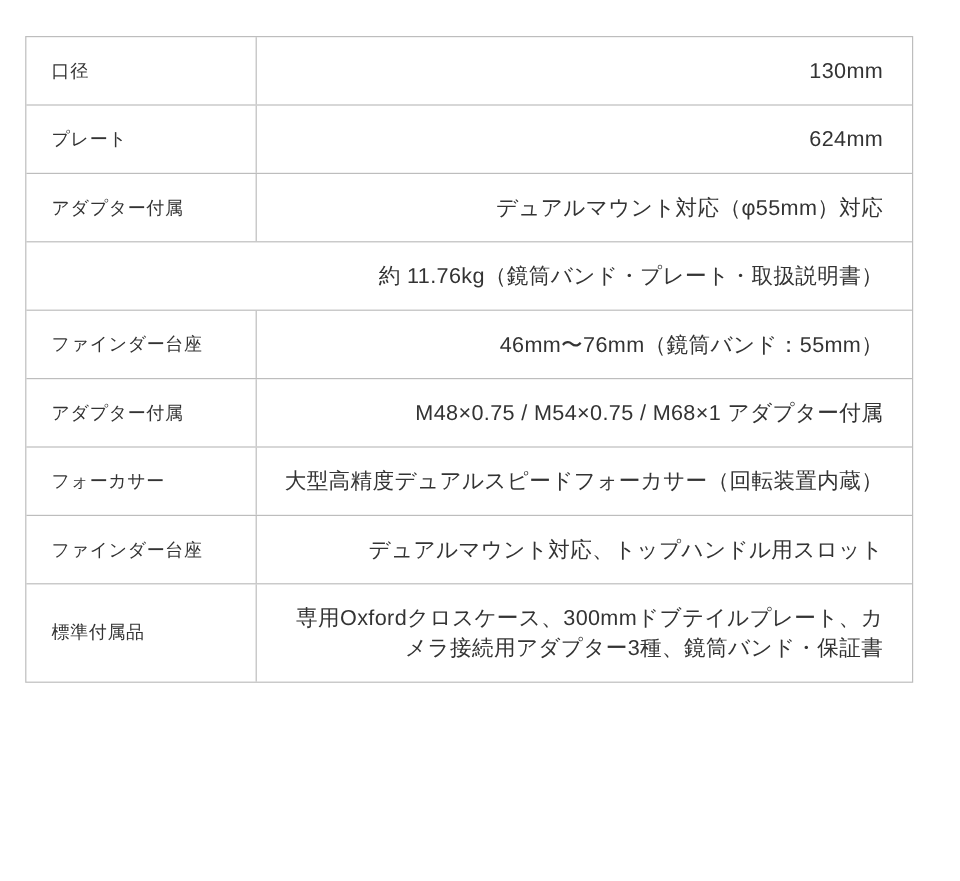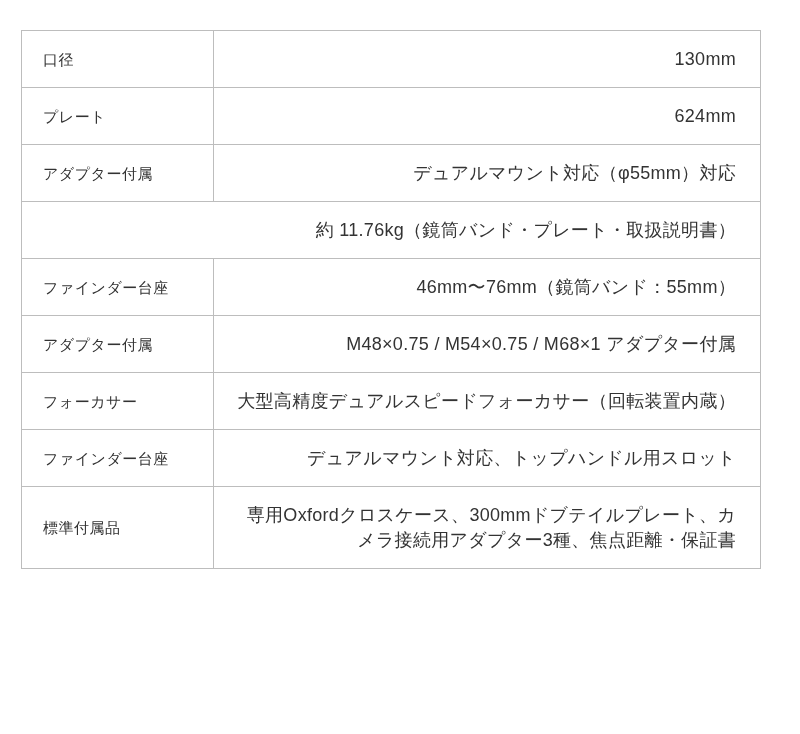--- a/index.html
+++ b/index.html
@@ -114,16 +114,16 @@
   <div class="spec-row">
     <div class="spec-label">ファインダー台座</div>
     <div class="spec-value">
         <span>デュアルマウント対応、トップハンドル用スロット</span>
       </div>
   </div>
 
   <div class="spec-row">
     <div class="spec-label">標準付属品</div>
     <div class="spec-value">
-        <span>専用Oxfordクロスケース、300mmドブテイルプレート、カメラ接続用アダプター3種、焦点距離・保証書</span>
+        <span>専用Oxfordクロスケース、300mmドブテイルプレート、カメラ接続用アダプター3種、鏡筒バンド・保証書</span>
       </div>
   </div>
 </div>
 
 </body></html>

